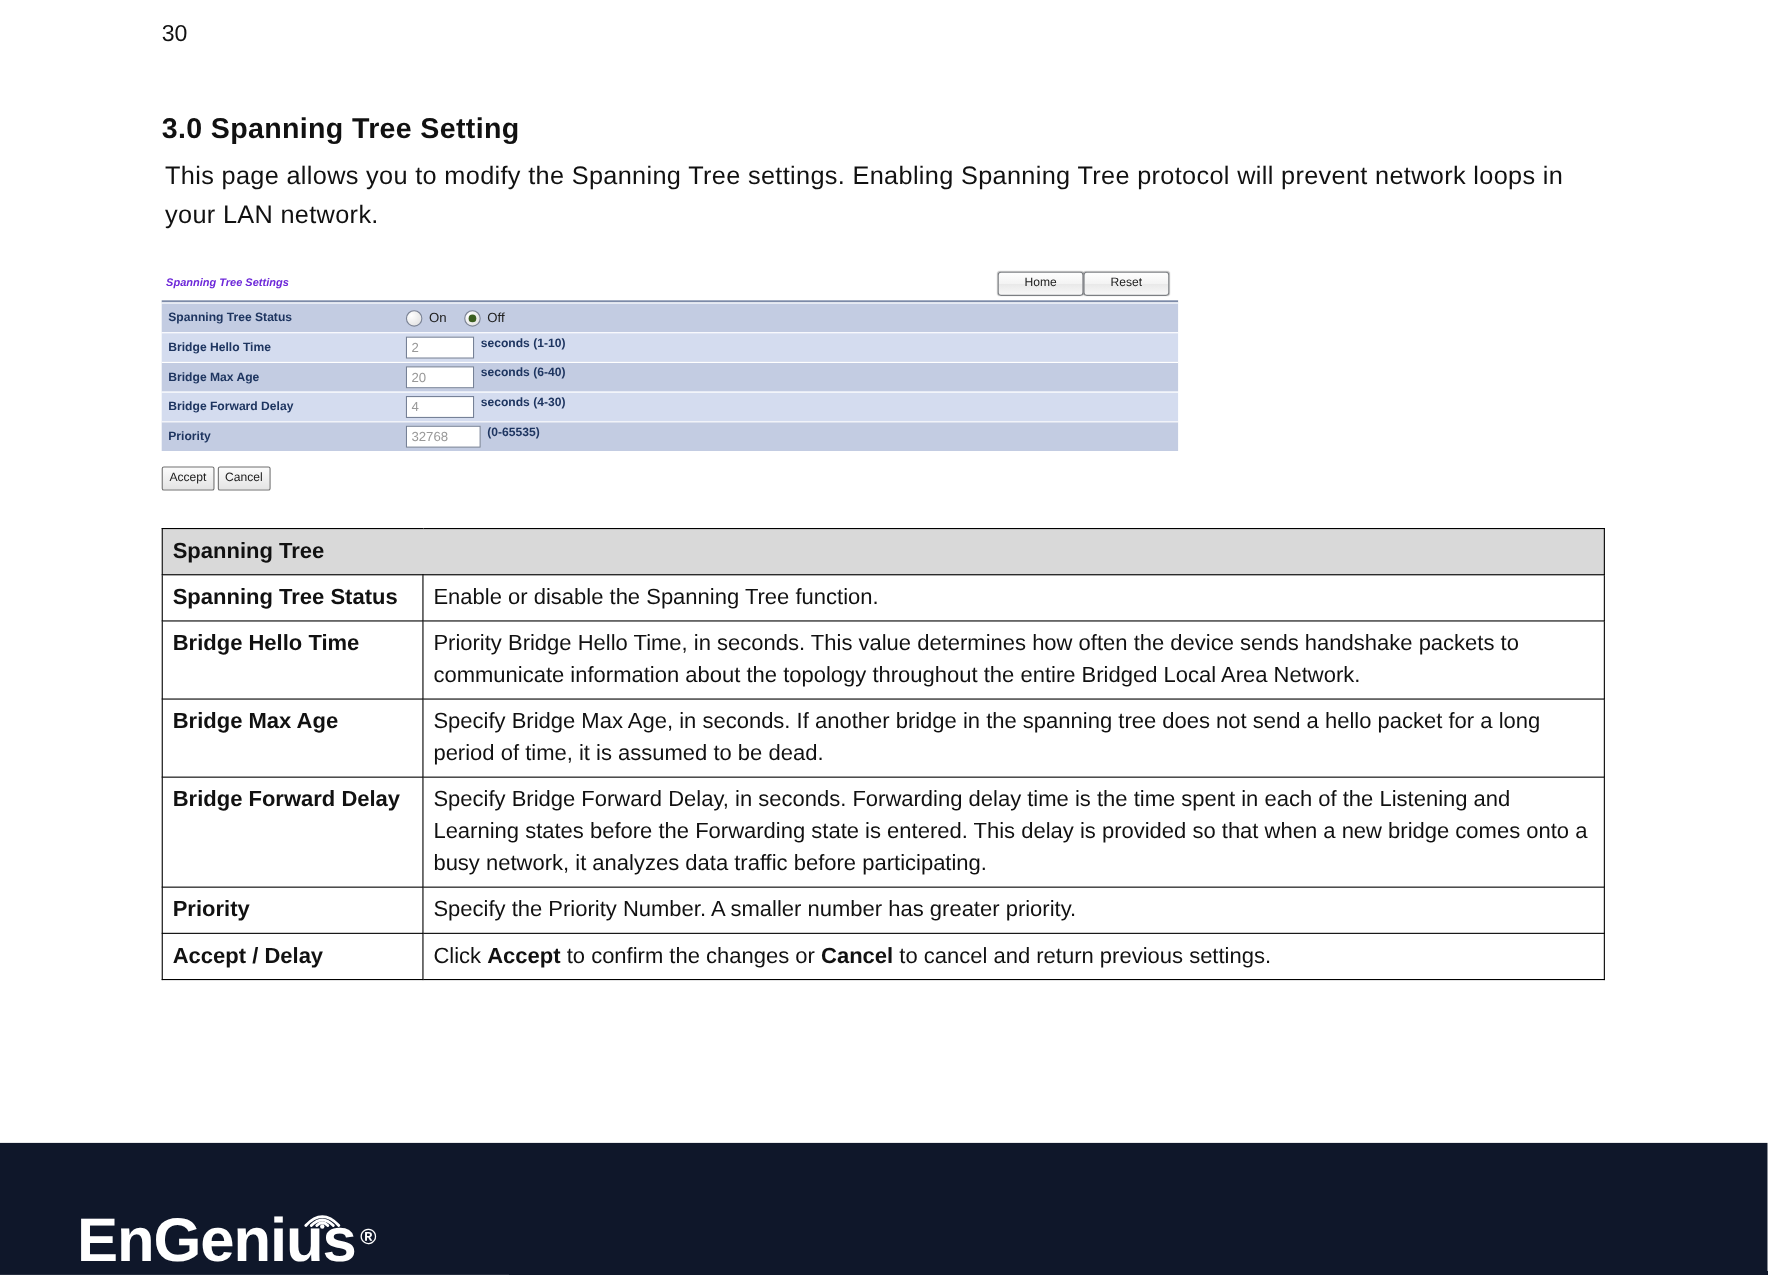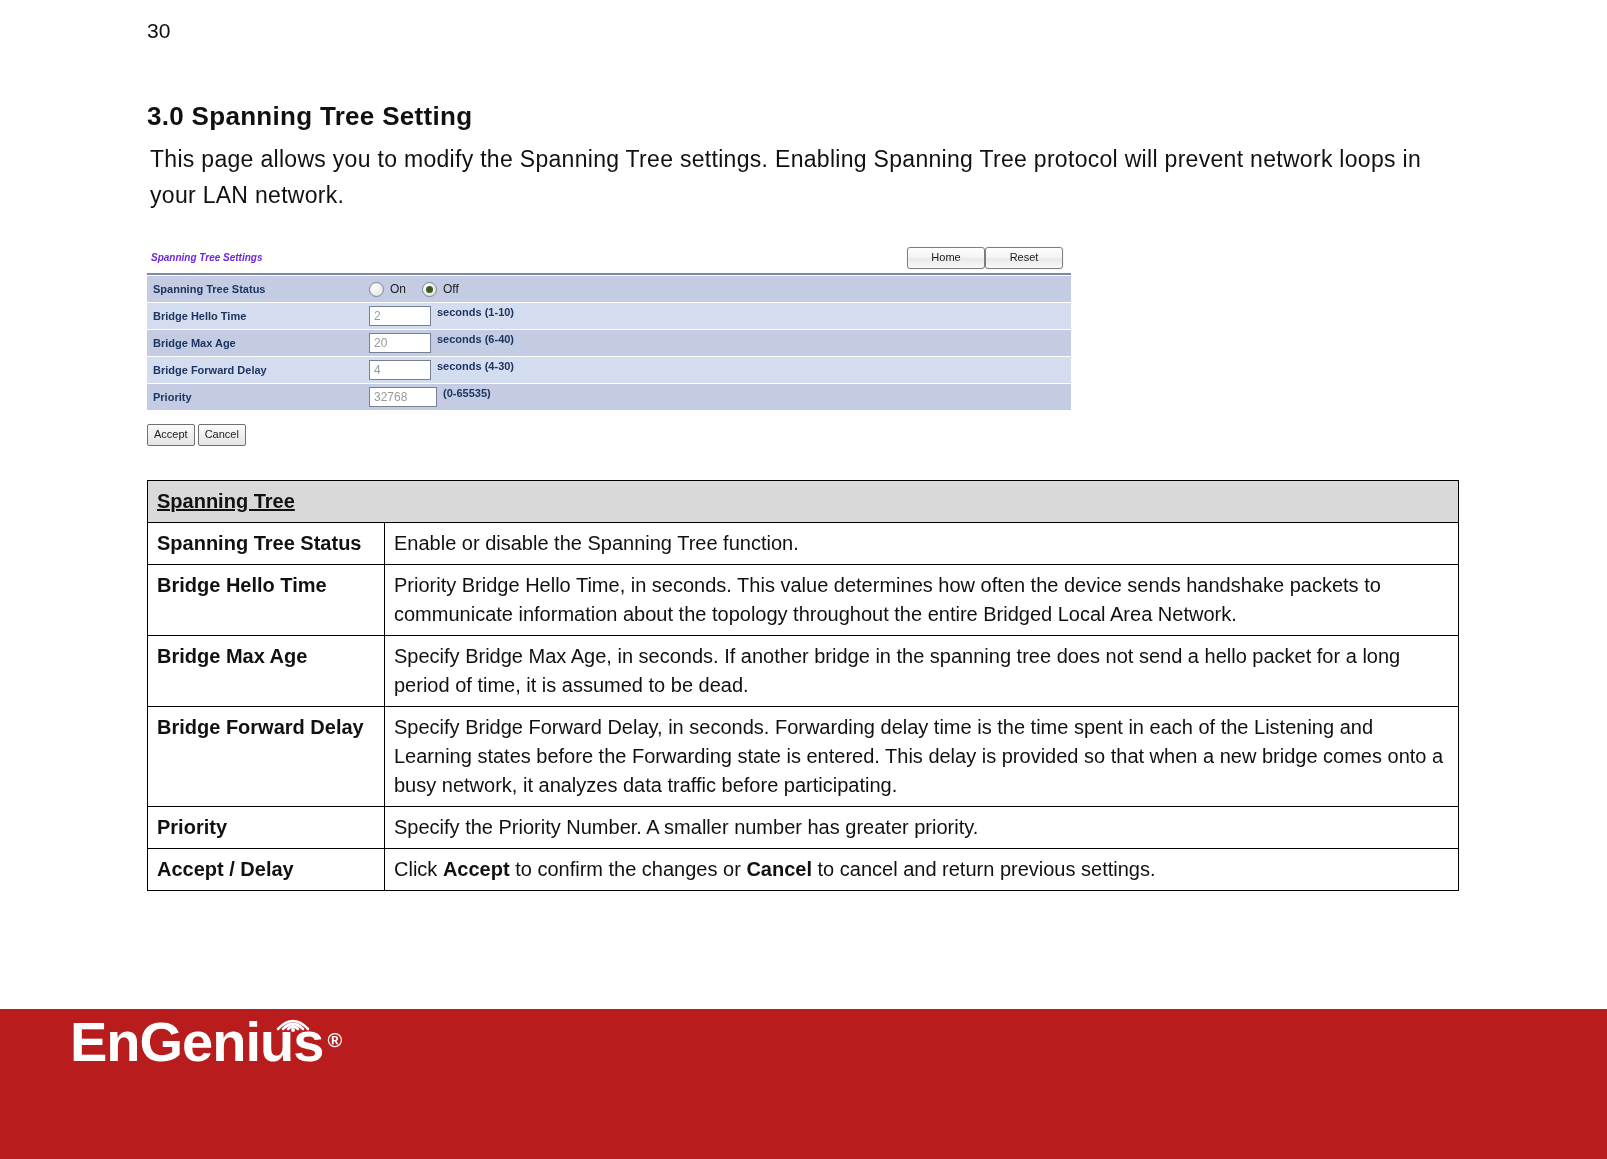--- a/index.html
+++ b/index.html
@@ -162,39 +162,38 @@
   table.desc td {
     border: 1.5px solid #000;
     padding: 6px 9px;
     text-align: left;
     vertical-align: top;
     line-height: 1.45;
   }
   table.desc thead th {
     background: #d9d9d9;
     font-weight: 700;
-    text-decoration: underline;
   }
   table.desc td.key {
     font-weight: 700;
     width: 218px;
   }
   table.desc b {
     font-weight: 700;
   }
   
   .footer {
     position: absolute;
     bottom: 0;
     left: 0;
     width: 100%;
-    height: 150px;
-    background: #b91c1c;
-    display: flex;
-    align-items: flex-start;
+    height: 120px;
+    background: #0f172a;
+    display: flex;
+    align-items: flex-end;
   }
   .brand {
     margin-left: 70px;
     font-family: "Segoe UI", sans-serif;
     font-size: 56px;
     font-weight: 600;
     color: #ffffff;
     letter-spacing: -1px;
     display: flex;
     align-items: flex-end;

